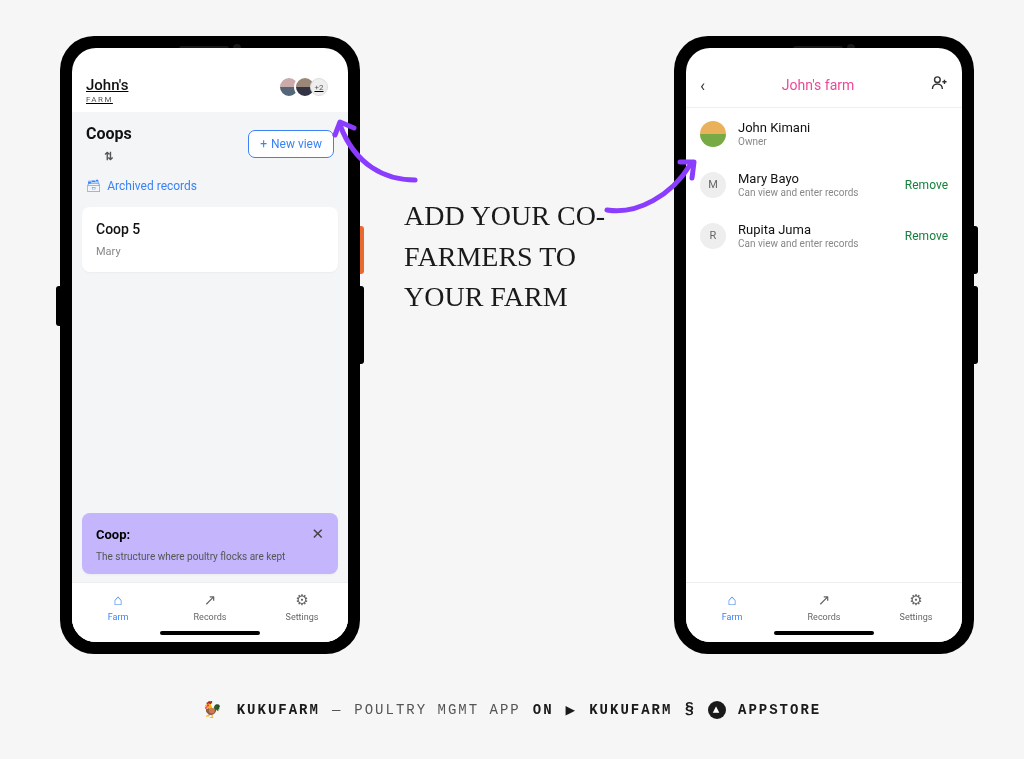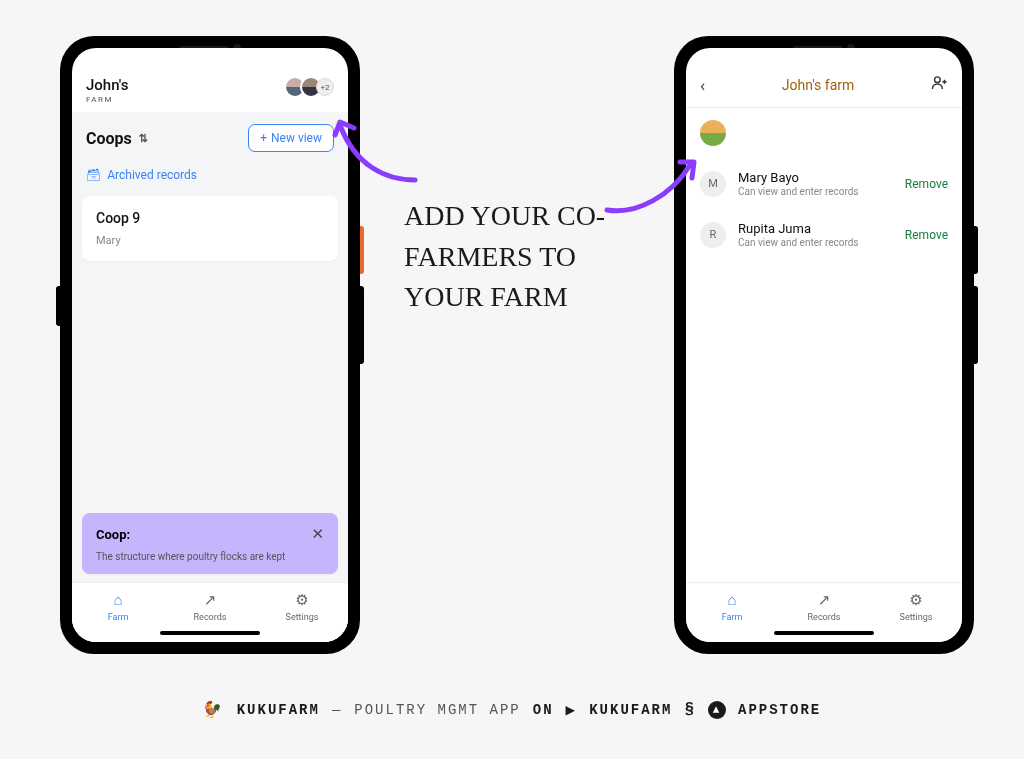--- a/index.html
+++ b/index.html
@@ -44,34 +44,34 @@
   .side-btn.orange { background:#e86a2f; }
   .phone-left .sb1 { right:-4px; top:190px; width:4px; height:48px; border-radius:0 3px 3px 0;}
   .phone-left .sb2 { right:-4px; top:250px; width:4px; height:78px; border-radius:0 3px 3px 0;}
   .phone-left .sb3 { left:-4px; top:250px; width:4px; height:40px; border-radius:3px 0 0 3px;}
   .phone-right .sb1 { right:-4px; top:190px; width:4px; height:48px; border-radius:0 3px 3px 0;}
   .phone-right .sb2 { right:-4px; top:250px; width:4px; height:78px; border-radius:0 3px 3px 0;}
 
   .gesture-bar { position:absolute; bottom:7px; left:50%; transform:translateX(-50%); width:100px; height:4px; background:#000; border-radius:3px; }
 
   
-  .hdr1 { padding: 28px 14px 8px 14px; display:flex; justify-content:space-between; align-items:flex-start; }
+  .hdr1 { padding: 28px 20px 8px 14px; display:flex; justify-content:space-between; align-items:flex-start;text-decoration:underline; }
   .hdr1 .title-block { display:flex; flex-direction:column; }
   .hdr1 .title { font-size:15px; font-weight:500; color:#111; }
   .hdr1 .subtitle { font-size:8px; letter-spacing:1.5px; color:#555; text-transform:uppercase; margin-top:1px;}
   .avatars { display:flex; align-items:center; }
   .avatar { width:22px; height:22px; border-radius:50%; background:#d0c4a8; border:2px solid #fff; display:flex; align-items:center; justify-content:center; font-size:10px;}
   .avatar + .avatar { margin-left:-6px; }
   .avatar.count { background:#eee; color:#555; font-size:8px; border:1px solid #ddd; width:18px; height:18px;}
   .avatar.a1 { background: linear-gradient(#caa 50%, #567 50%);}
   .avatar.a2 { background: linear-gradient(#987 50%, #334 50%);}
 
   .section-gray { background:#f3f5f7; flex:1; display:flex; flex-direction:column; padding:0; }
   .coops-bar { display:flex; justify-content:space-between; align-items:center; padding:12px 14px; }
-  .coops-title { font-size:16px; font-weight:700; color:#111; display:flex; align-items:center; gap:7px;}
+  .coops-title { font-size:16px; font-weight:700; color:#111; display:flex; align-items:center; gap:7px;flex-direction:column;}
   .filter-icon { font-size:11px; color:#555; }
   .new-coop-btn { border:1px solid #3b82f6; background:#fff; color:#3b82f6; border-radius:7px; padding:6px 11px; font-size:12px; display:flex; align-items:center; gap:4px; white-space:nowrap;}
   .archived { color:#3b82f6; font-size:12px; padding:4px 14px 10px 14px; display:flex; align-items:center; gap:6px;}
   .coop-card { background:#fff; margin:4px 10px 0 10px; border-radius:8px; padding:14px 14px; box-shadow:0 1px 2px rgba(0,0,0,0.04);}
   .coop-card .name { font-size:14px; font-weight:500; color:#111; }
   .coop-card .status { font-size:11px; color:#888; margin-top:8px; }
 
   .tip-card { background:#c4b5fd; margin:8px 10px 8px 10px; border-radius:8px; padding:12px 14px; position:relative; box-shadow:0 1px 2px rgba(0,0,0,0.04);}
   .tip-card .row { display:flex; justify-content:space-between; align-items:center; }
   .tip-card .heading { font-size:13px; font-weight:700; }
@@ -81,21 +81,21 @@
   .flex-spacer { flex:1; }
 
   .bottom-nav { display:flex; border-top:1px solid #eee; background:#fff; padding:8px 0 20px 0; }
   .bottom-nav .tab { flex:1; display:flex; flex-direction:column; align-items:center; gap:3px; font-size:9px; color:#666; }
   .bottom-nav .tab.active { color:#3b82f6; }
   .bottom-nav .tab .ico { font-size:15px; }
 
   
   .appbar { display:flex; align-items:center; justify-content:space-between; padding:26px 14px 12px 14px; border-bottom:1px solid #eee;}
   .appbar .back { font-size:17px; color:#333; }
-  .appbar .title { font-size:14px; color:#a16207; }
+  .appbar .title { font-size:14px; color:#ec4899; }
   .appbar .action { font-size:15px; color:#333; }
 
   .member-row { display:flex; align-items:center; padding:12px 14px; gap:12px; }
   .member-row .av { width:26px; height:26px; border-radius:50%; display:flex; align-items:center; justify-content:center; font-size:11px; color:#666;}
   .member-row .av.photo { background:linear-gradient(#e9b25a 50%, #7a4 50%); }
   .member-row .av.m { background:#eee; }
   .member-row .av.r { background:#eee; }
   .member-row .info { flex:1; display:flex; flex-direction:column; }
   .member-row .name { font-size:13px; color:#111; }
   .member-row .role { font-size:10px; color:#888; margin-top:1px;}
@@ -169,21 +169,21 @@
         <div class="new-coop-btn">
           <span>+</span>
           <span>New view</span>
         </div>
       </div>
       <div class="archived">
         <span>🗃</span>
         <span>Archived records</span>
       </div>
       <div class="coop-card">
-        <div class="name">Coop 9</div>
+        <div class="name">Coop 5</div>
         <div class="status">Mary</div>
       </div>
 
       <div class="flex-spacer"></div>
 
       <div class="tip-card">
         <div class="row">
           <span class="heading">Coop:</span>
           <span class="close">✕</span>
         </div>
@@ -224,20 +224,24 @@
         <svg width="17" height="17" viewBox="0 0 24 24" fill="none" stroke="#333" stroke-width="2">
             <circle cx="9" cy="8" r="4"></circle>
             <path d="M2 21c0-4 3-7 7-7s7 3 7 7"></path>
             <path d="M19 8v6M16 11h6"></path>
           </svg>
       </span>
     </div>
 
     <div class="member-row">
       <div class="av photo"></div>
+      <div class="info">
+        <span class="name">John Kimani</span>
+        <span class="role">Owner</span>
+      </div>
     </div>
     <div class="member-row">
       <div class="av m">M</div>
       <div class="info">
         <span class="name">Mary Bayo</span>
         <span class="role">Can view and enter records</span>
       </div>
       <span class="remove">Remove</span>
     </div>
     <div class="member-row">

